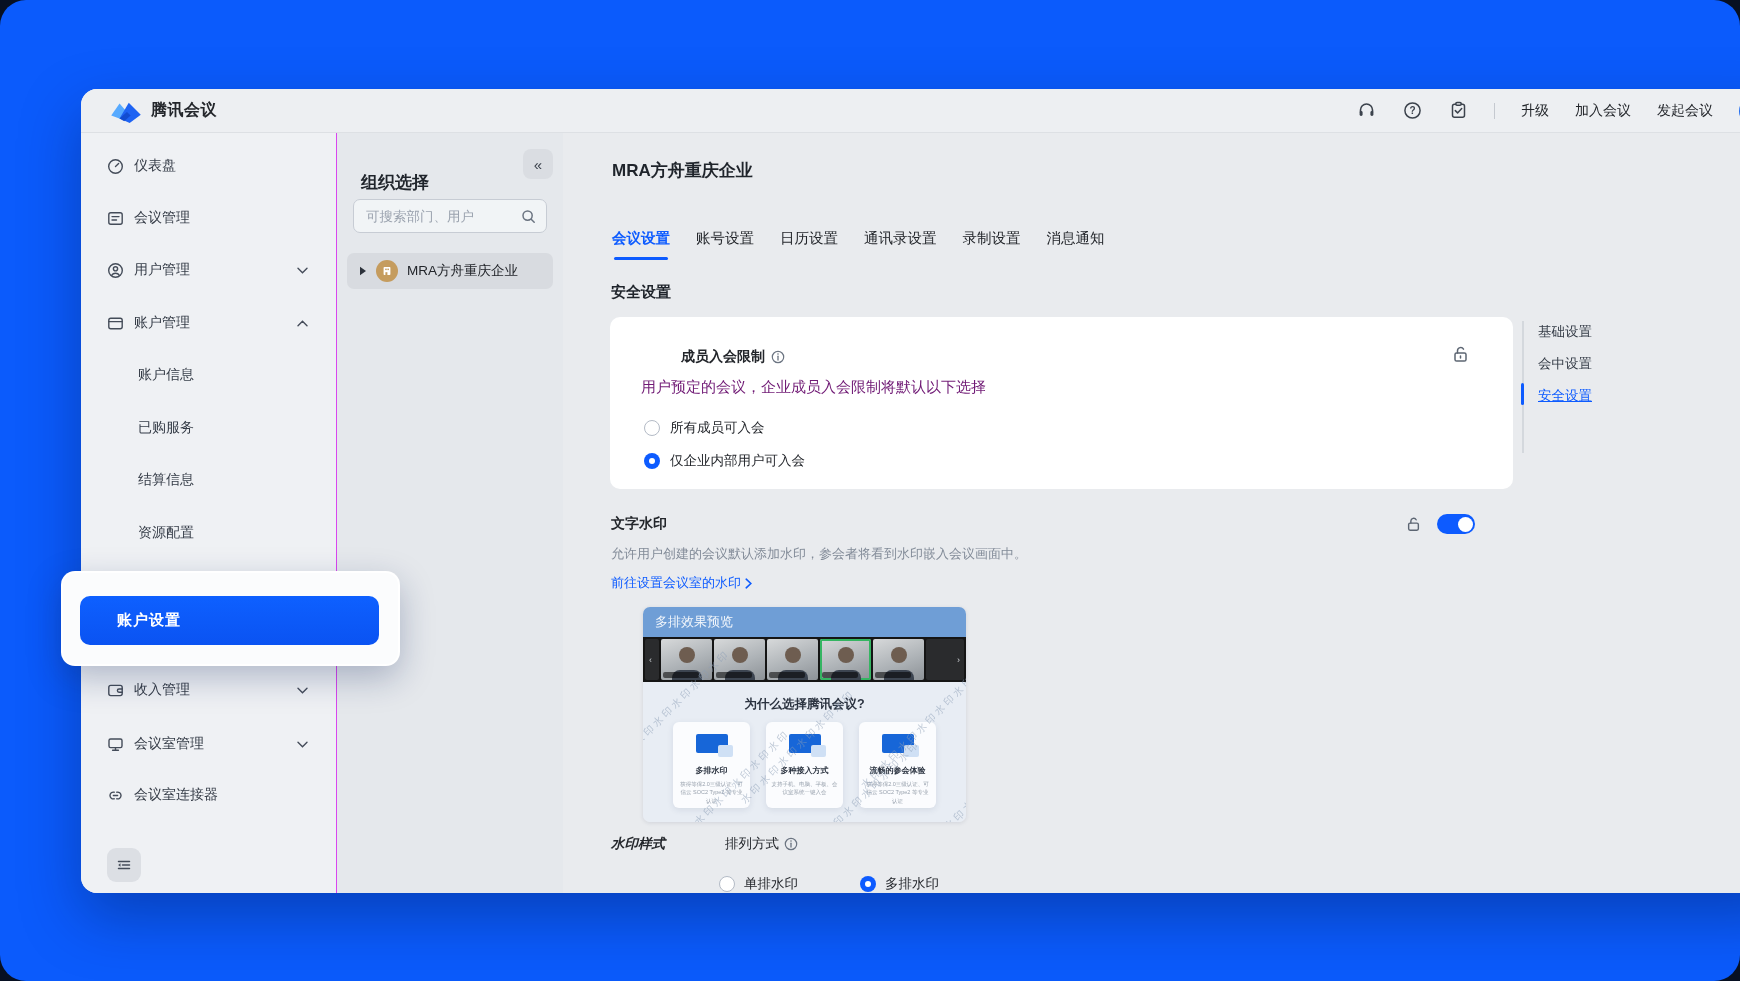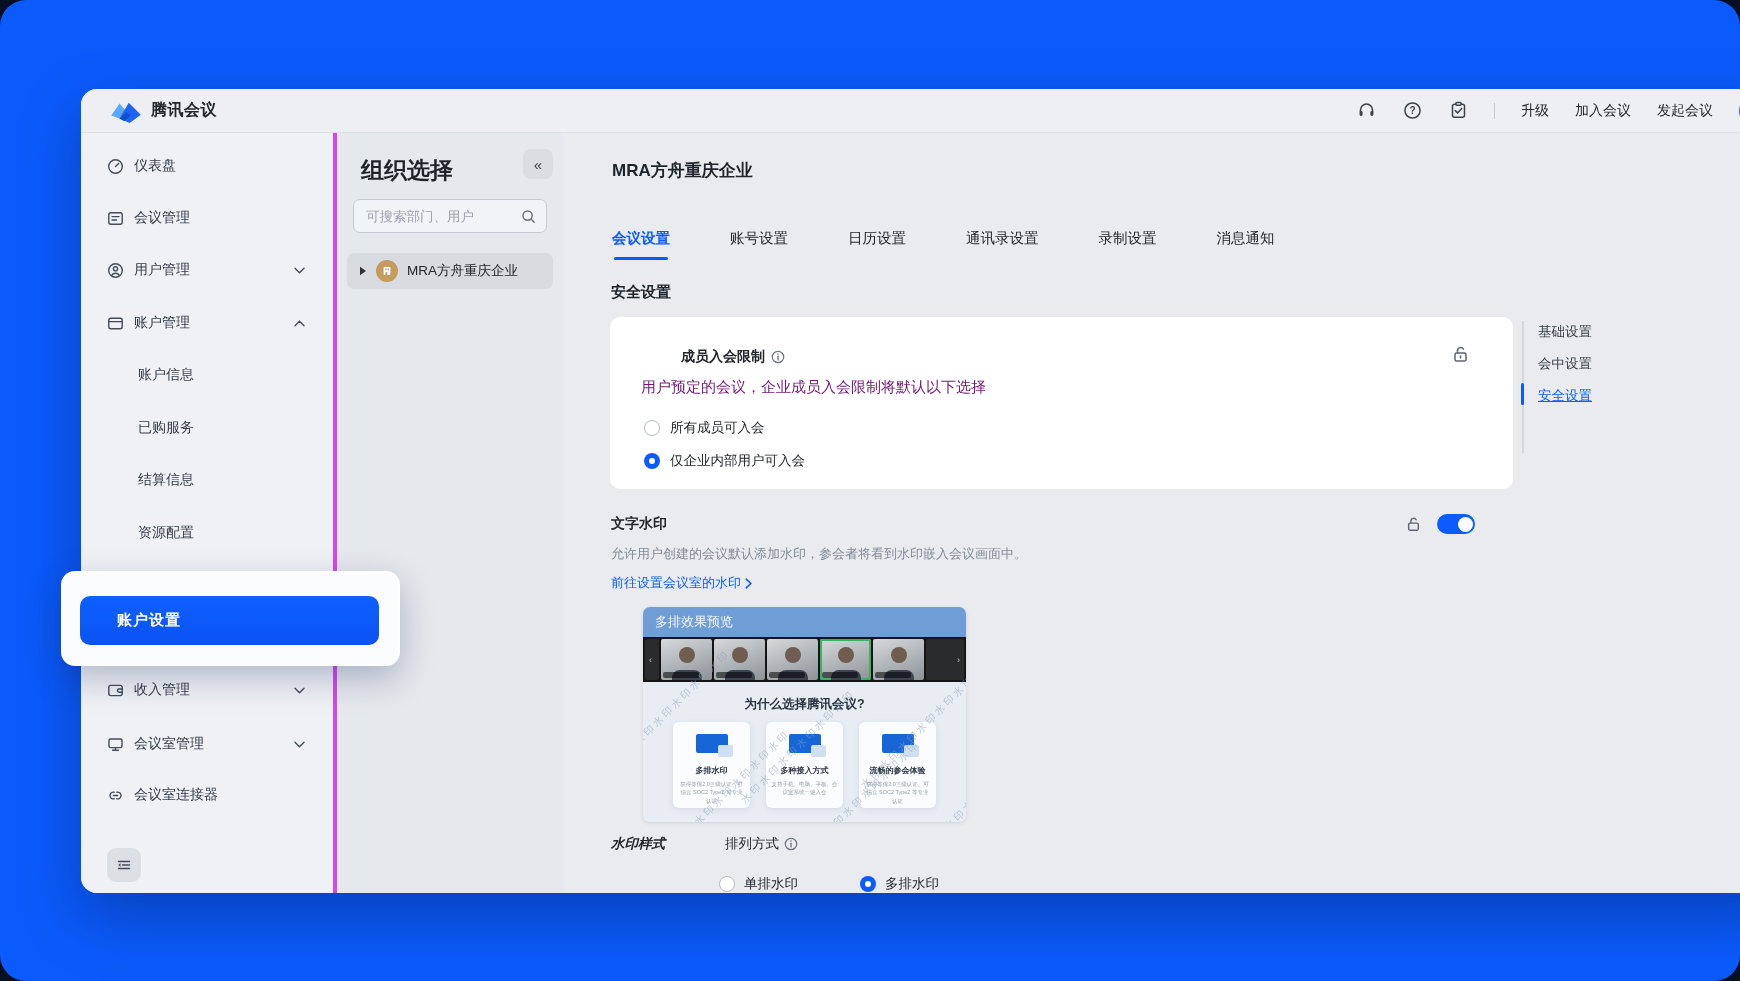--- a/index.html
+++ b/index.html
@@ -12,48 +12,48 @@
     display:flex;align-items:center;justify-content:space-between;box-sizing:border-box;padding:0 24px 0 29px;}
   .logo-wrap{display:flex;align-items:center;gap:9px;}
   .logo-text{font-size:16px;font-weight:700;color:#23262b;letter-spacing:.5px;}
   .hdr-right{display:flex;align-items:center;gap:26px;}
   .hdr-icon{width:20px;height:20px;display:flex;align-items:center;justify-content:center;cursor:pointer;}
   .hdr-sep{width:1px;height:16px;background:#c5c9d0;}
   .hdr-link{font-size:14px;color:#23262b;cursor:pointer;white-space:nowrap;}
   .avatar{width:28px;height:28px;border-radius:50%;background:#1f6cf0;color:#fff;font-size:13px;font-weight:700;
     display:flex;align-items:center;justify-content:center;cursor:pointer;}
   
-  #side{position:absolute;left:0;top:44px;width:256px;height:760px;background:#eff1f4;border-right:4px solid #d946ef;box-sizing:border-box;}
+  #side{position:absolute;left:0;top:44px;width:256px;height:760px;background:#eff1f4;border-right:1px solid #d946ef;box-sizing:border-box;}
   .snav{position:absolute;left:14px;right:14px;height:40px;display:flex;align-items:center;border-radius:8px;cursor:pointer;}
   .snav .ic{width:17px;height:17px;margin-left:12px;display:flex;align-items:center;justify-content:center;}
   .snav .lbl{font-size:14px;color:#353c47;margin-left:10px;flex:1;}
   .snav .chev{margin-right:14px;display:flex;}
   .ssub{position:absolute;left:14px;right:14px;height:40px;display:flex;align-items:center;border-radius:8px;cursor:pointer;}
   .ssub .lbl{font-size:14px;color:#353c47;margin-left:43px;}
   .collapse-btn{position:absolute;left:26px;top:715px;width:34px;height:34px;border-radius:9px;background:#dcdfe4;
     display:flex;align-items:center;justify-content:center;cursor:pointer;}
   
   #org{position:absolute;left:256px;top:44px;width:226px;height:760px;background:#e5e8ec;}
-  .org-title{position:absolute;left:24px;top:22px;font-size:23px;font-weight:700;color:#1f242b;font-family:Liberation Serif, serif;}
+  .org-title{position:absolute;left:24px;top:38px;font-size:17px;font-weight:700;color:#1f242b;font-family:Liberation Serif, serif;}
   .org-collapse{position:absolute;right:10px;top:16px;width:30px;height:30px;border-radius:8px;background:#dadde2;
     display:flex;align-items:center;justify-content:center;font-size:15px;color:#3c434d;cursor:pointer;}
   .org-search{position:absolute;left:16px;right:16px;top:66px;height:34px;border:1px solid #c7ccd4;border-radius:7px;
     background:rgba(252,253,255,.55);display:flex;align-items:center;box-sizing:border-box;padding:0 10px;}
   .org-search input{flex:1;border:none;outline:none;background:transparent;font-size:13.5px;color:#3c434d;
     font-family:inherit;min-width:0;}
   .org-search input::placeholder{color:#9aa2ae;}
   .tree-item{position:absolute;left:10px;right:10px;top:120px;height:36px;border-radius:7px;background:#d8dbe0;
     display:flex;align-items:center;cursor:pointer;}
   .tree-caret{margin-left:12px;display:flex;}
   .tree-badge{width:22px;height:22px;border-radius:50%;background:#c59c5e;margin-left:9px;display:flex;align-items:center;justify-content:center;}
   .tree-label{font-size:13.5px;color:#23262b;margin-left:9px;}
   
   #main{position:absolute;left:482px;top:44px;width:1100px;height:760px;}
   .page-title{position:absolute;left:49px;top:26px;font-size:17px;font-weight:700;color:#1f242b;}
-  .tabs{position:absolute;left:49px;top:96px;display:flex;gap:60px;font-family:Liberation Mono, monospace;}
+  .tabs{position:absolute;left:49px;top:96px;display:flex;gap:26px;font-family:Liberation Mono, monospace;}
   .tab{font-size:14.5px;color:#23262b;padding-bottom:12px;cursor:pointer;position:relative;white-space:nowrap;}
   .tab.active{color:#0d5bff;font-weight:600;}
   .tab.active::after{content:"";position:absolute;left:2px;right:2px;bottom:0;height:3px;border-radius:2px;background:#0d5bff;}
   .sec-head{position:absolute;left:48px;top:150px;font-size:15px;font-weight:700;color:#1f242b;}
   
   .card{position:absolute;left:47px;top:184px;width:903px;height:172px;background:#fff;border-radius:10px;}
   .card-title-row{position:absolute;left:31px;top:31px;display:flex;align-items:center;gap:6px;}
   .card-title{font-size:14px;font-weight:700;color:#23262b;margin-left:40px;}
   .card-desc{position:absolute;left:31px;top:61px;font-size:15px;color:#701a75;}
   .opt{position:absolute;left:34px;display:flex;align-items:center;gap:10px;cursor:pointer;}

